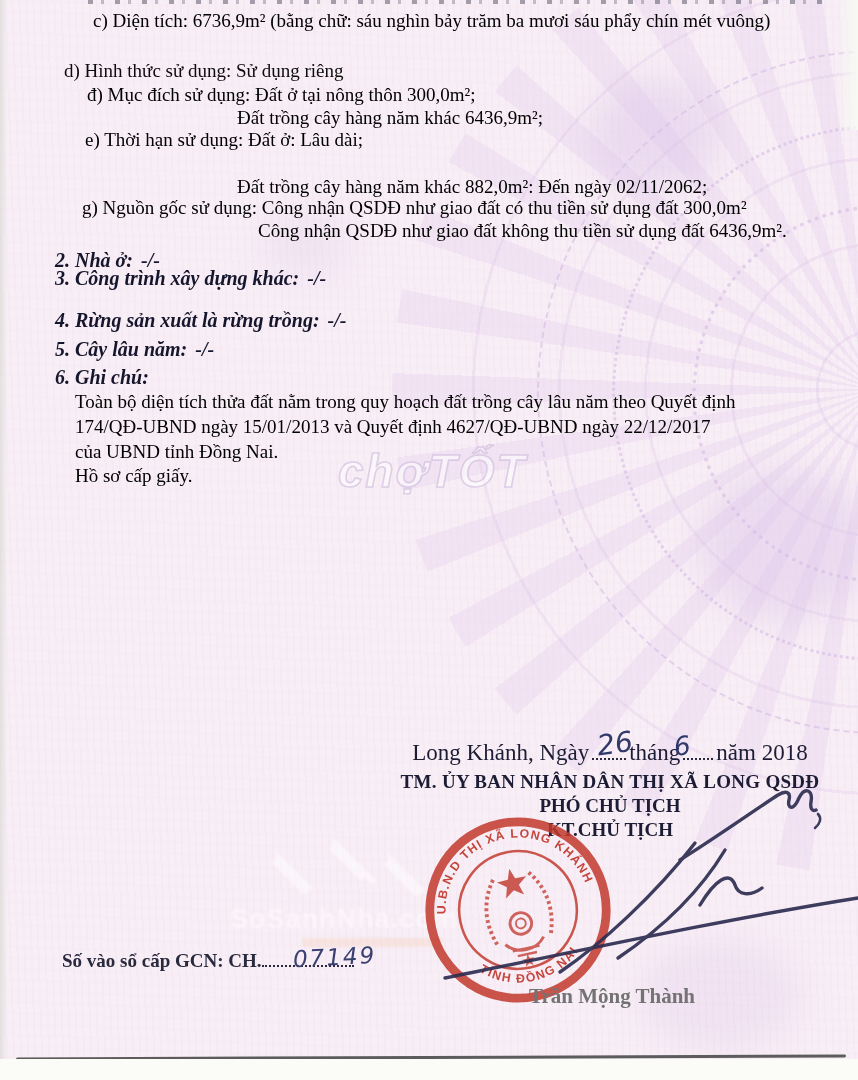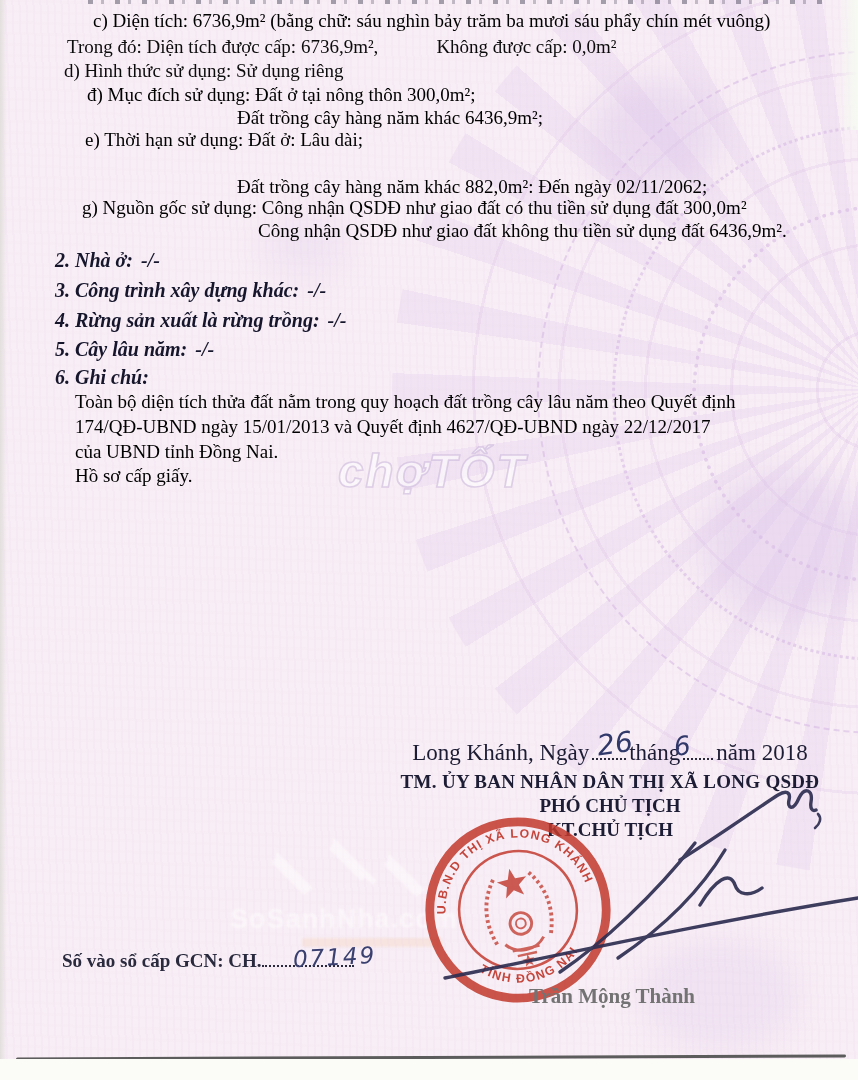--- a/index.html
+++ b/index.html
@@ -97,35 +97,32 @@
   <div class="guilloche-ring ring3"></div>
   <div class="blob blob1"></div>
   <div class="blob blob2"></div>
   <div class="blob blob3"></div>
   <div class="blob blob4"></div>
   <div class="cutoff-strip"></div>
   <div class="edge-left"></div>
   <div class="edge-right-top"></div>
 
   <div class="doc-line" style="left:93px;top:10px;">c) Diện tích: 6736,9m² (bằng chữ: sáu nghìn bảy trăm ba mươi sáu phẩy chín mét vuông)</div>
-  <div class="doc-line smudged" style="left:67px;top:36px;">
-    <span>Trong đó: Diện tích được cấp: 6736,9m²,</span><span class="gap-lg"></span><span>Không được cấp: 0,0m²</span>
-  </div>
   <div class="doc-line smudged" style="left:64px;top:60px;">d) Hình thức sử dụng: Sử dụng riêng</div>
   <div class="doc-line" style="left:87px;top:84px;">đ) Mục đích sử dụng: Đất ở tại nông thôn 300,0m²;</div>
   <div class="doc-line" style="left:237px;top:107px;">Đất trồng cây hàng năm khác 6436,9m²;</div>
   <div class="doc-line" style="left:85px;top:129px;">e) Thời hạn sử dụng: Đất ở: Lâu dài;</div>
   <div class="doc-line" style="left:237px;top:152px;margin-top:24px;">Đất trồng cây hàng năm khác 882,0m²: Đến ngày 02/11/2062;</div>
   <div class="doc-line" style="left:82px;top:197px;">g) Nguồn gốc sử dụng: Công nhận QSDĐ như giao đất có thu tiền sử dụng đất 300,0m²</div>
   <div class="doc-line" style="left:258px;top:220px;">Công nhận QSDĐ như giao đất không thu tiền sử dụng đất 6436,9m².</div>
 
   <div class="bold-item" style="left:55px;top:249px;">
     <span>2. Nhà ở:</span><span class="val">-/-</span>
   </div>
-  <div class="bold-item" style="left:55px;top:279px;">
+  <div class="bold-item" style="left:55px;top:267px;">
     <span>3. Công trình xây dựng khác:</span><span class="val">-/-</span>
   </div>
   <div class="bold-item" style="left:55px;top:309px;">
     <span>4. Rừng sản xuất là rừng trồng:</span><span class="val">-/-</span>
   </div>
   <div class="bold-item" style="left:55px;top:338px;">
     <span>5. Cây lâu năm:</span><span class="val">-/-</span>
   </div>
 
   <div class="doc-line note-head" style="left:55px;top:365px;">6. Ghi chú:</div>

